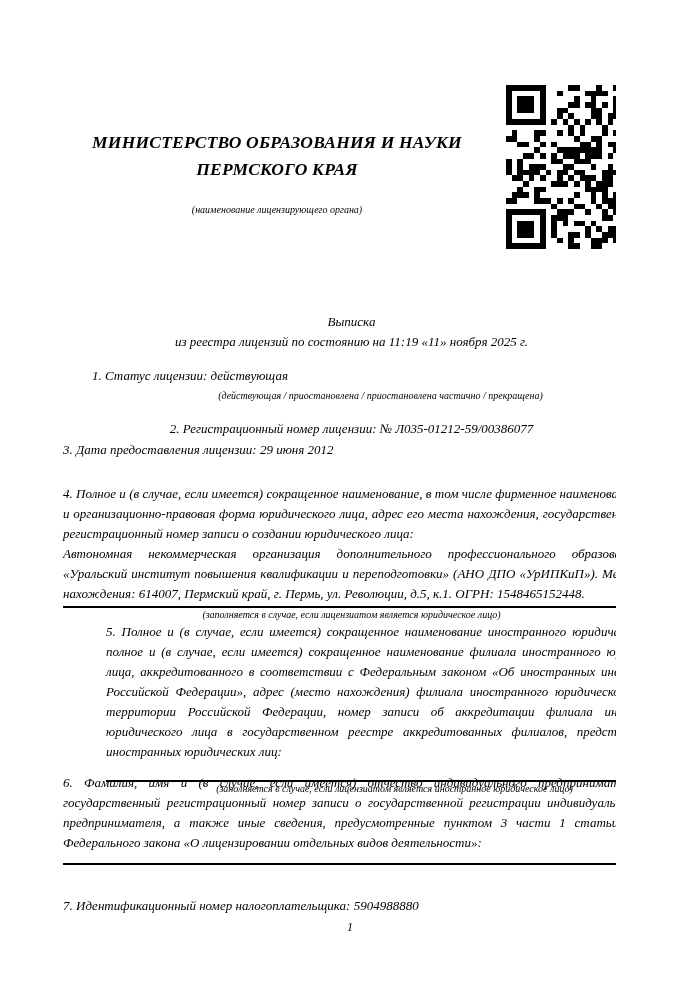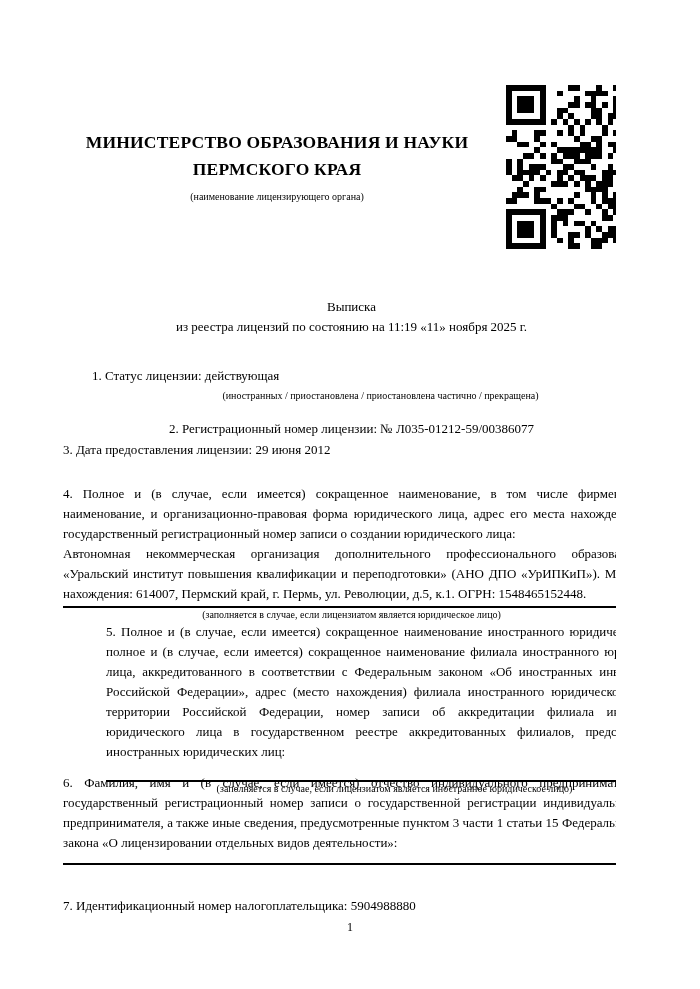--- a/index.html
+++ b/index.html
@@ -4,34 +4,35 @@
 <style>
   html, body { margin: 0; padding: 0; background: #ffffff; }
   .page {
     position: relative;
     width: 616px;
     height: 989px;
     background: #ffffff;
     font-family: "Liberation Serif", serif;
     color: #000000;
     overflow: hidden;
+    font-style: italic;
   }
   .abs { position: absolute; }
 
   
   .org-header { left: 63px; top: 129px; width: 428px; text-align: center; }
   .org-name { font-weight: bold; font-size: 17.5px; line-height: 27px; letter-spacing: 0.2px; }
-  .org-caption { font-size: 10px; line-height: 13px; margin-top: 7px; }
+  .org-caption { font-size: 10px; line-height: 13px; margin-top: 20px; }
 
   
   .qr-box { left: 506px; top: 85px; width: 164px; height: 164px; }
   .qr-box svg { width: 164px; height: 164px; display: block; shape-rendering: crispEdges; }
 
   
-  .doc-title { left: 63px; top: 297px; width: 577px; text-align: center; font-size: 13px; line-height: 20px; }
+  .doc-title { left: 63px; top: 312px; width: 577px; text-align: center; font-size: 13px; line-height: 20px; }
 
   
   .item { left: 63px; width: 577px; font-size: 13px; line-height: 20px; }
   .just { text-align: justify; }
   .caption-center { text-align: center; font-size: 10px; line-height: 13px; }
   .caption-gap { margin-top: 3px; }
   .rule { border-top: 2px solid #000; height: 0; margin-top: 2px; }
   .blank-16 { height: 16px; }
   .blank-8  { height: 8px; }
 
@@ -446,21 +447,21 @@
     <div class="org-caption">(наименование лицензирующего органа)</div>
   </div>
 
   <div class="abs doc-title">
     <div>Выписка</div>
     <div>из реестра лицензий по состоянию на 11:19 «11» ноября 2025 г.</div>
   </div>
 
   <div class="abs item" style="top:366px;margin-left:29px;">
     <div>1. Статус лицензии: действующая</div>
-    <div class="caption-center caption-gap">(иностранных / приостановлена / приостановлена частично / прекращена)</div>
+    <div class="caption-center caption-gap">(действующая / приостановлена / приостановлена частично / прекращена)</div>
   </div>
 
   <div class="abs item" style="top:419px;text-align:center;">2. Регистрационный номер лицензии: № Л035-01212-59/00386077</div>
 
   <div class="abs item" style="top:440px;">3. Дата предоставления лицензии: 29 июня 2012</div>
 
   <div class="abs item" style="top:484px;">
     <div class="just">4. Полное и (в случае, если имеется) сокращенное наименование, в том числе фирменное наименование, и организационно-правовая форма юридического лица, адрес его места нахождения, государственный регистрационный номер записи о создании юридического лица:</div>
     <div class="just">Автономная некоммерческая организация дополнительного профессионального образования «Уральский институт повышения квалификации и переподготовки» (АНО ДПО «УрИПКиП»). Место нахождения: 614007, Пермский край, г. Пермь, ул. Революции, д.5, к.1. ОГРН: 1548465152448.</div>
     <div class="rule"></div>

